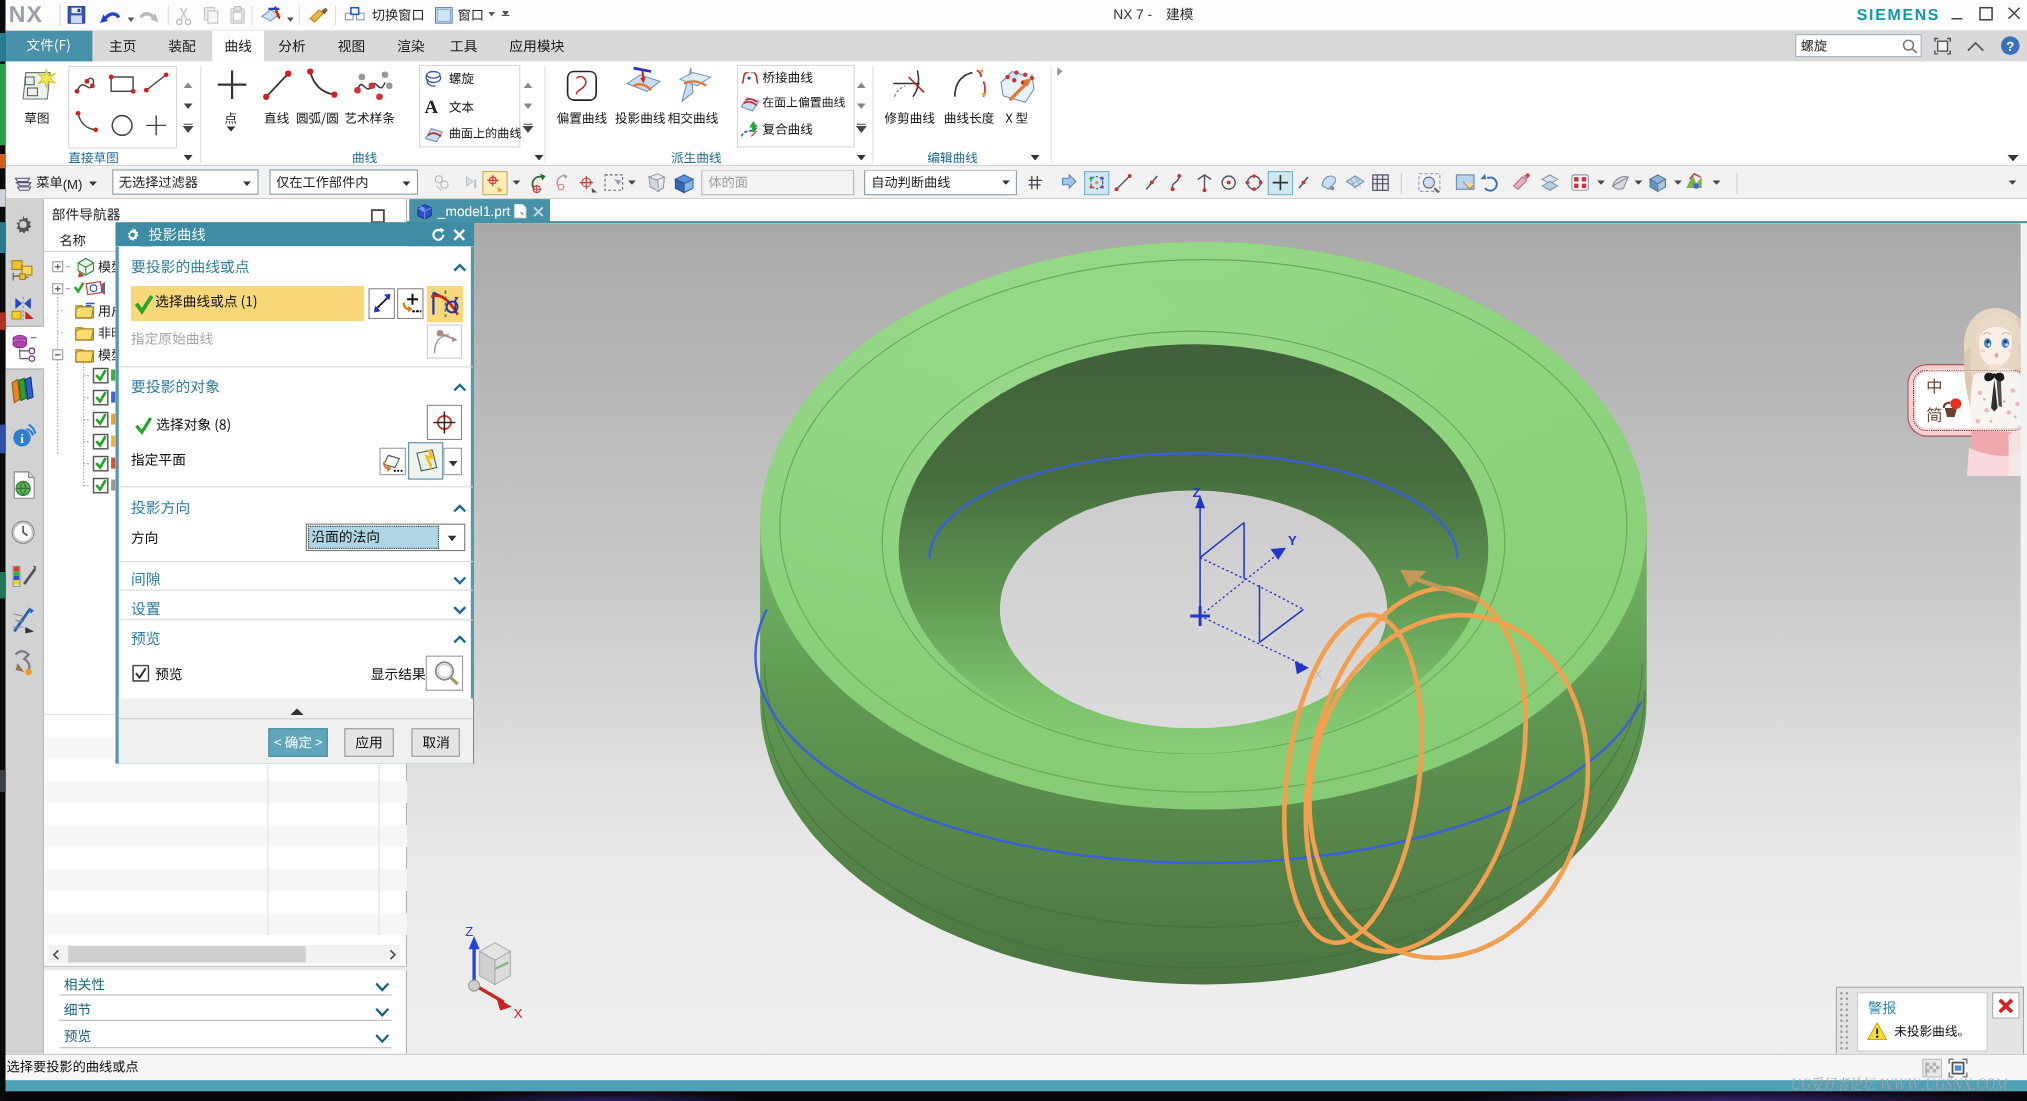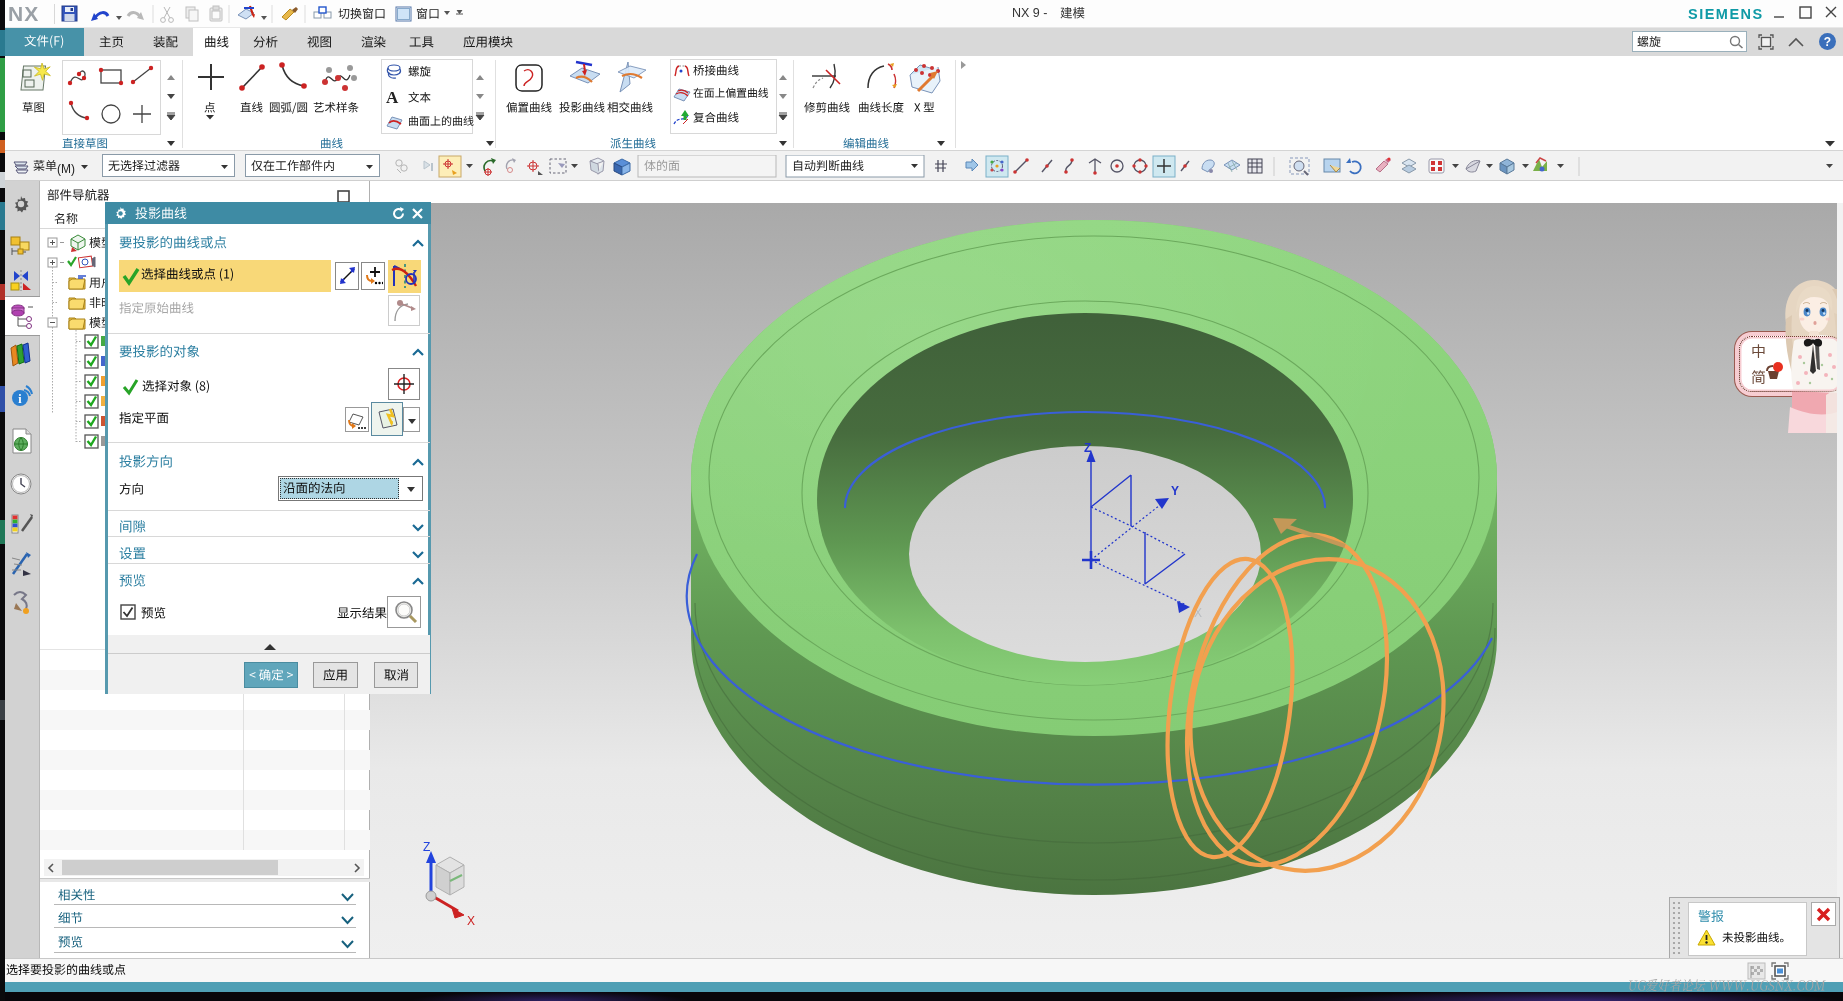--- a/index.html
+++ b/index.html
@@ -235,21 +235,21 @@
           <g fill="#222" transform="translate(0,11.0) scale(0.01200,-0.01200)">
             <use href="#n7a97" x="0"></use>
             <use href="#n53e3" x="1000"></use>
           </g>
         </svg>
       </div>
   <svg class="abs" style="left:444px;top:10px" width="30" height="8" viewBox="0 0 30 8">
         <path d="M0 1l3 4 3-4z" fill="#555"></path>
         <path d="M12 4h7M13 0l2.5 3.5L18 0z" stroke="#555" fill="#555" stroke-width="1"></path>
       </svg>
-  <div class="abs" style="left:1012px;top:6px;font-size:12.5px;color:#333">NX 9 - </div>
+  <div class="abs" style="left:1012px;top:6px;font-size:12.5px;color:#333">NX 7 - </div>
   <div class="abs" style="left:1060px;top:6px">
         <svg class="tk" style="width:25.0px;height:15.6px;" viewBox="0 0 25.0 15.6">
           <g fill="#333" transform="translate(0,11.5) scale(0.01250,-0.01250)">
             <use href="#n5efa" x="0"></use>
             <use href="#n6a21" x="1000"></use>
           </g>
         </svg>
       </div>
   <div class="abs" style="left:1688px;top:6px;font-size:14.5px;font-weight:bold;color:#0f9aa6;letter-spacing:1.5px;font-stretch:condensed">SIEMENS</div>
   <div class="abs" style="left:1770px;top:0;width:73px;height:26px">
@@ -1275,20 +1275,37 @@
           </g>
         </svg>
       </div>
   <svg class="abs" style="left:300px;top:758px" width="15" height="10" viewBox="0 0 15 10">
         <path d="M2 2l5.5 6L13 2" fill="none" stroke="#17617e" stroke-width="2"></path>
       </svg>
   <div class="abs" style="left:14px;top:771px;width:302px;height:1px;background:#b8b8b8"></div>
 </div>
 
 <div class="abs" style="left:370px;top:181px;width:1473px;height:777px" id="viewport">
+  <div class="abs" style="left:0;top:0;width:1473px;height:22px;background:#fff;border-bottom:2px solid #4792a8">
+    <div class="abs" style="left:2px;top:0;width:128px;height:22px;background:#4792a8">
+      <svg class="abs" style="left:5px;top:3px" width="17" height="16" viewBox="0 0 17 16">
+            <path d="M3 5l6-3 6 3v7l-6 3-6-3z" fill="#2a52c8" stroke="#1a3690"></path>
+            <path d="M3 5l6 3 6-3M9 8v7" stroke="#6a8ae8" fill="none"></path>
+            <path d="M5 3l4 2v4l-4-2z" fill="#7a9af0"></path>
+          </svg>
+      <div class="abs" style="left:26px;top:4px;font-size:12.5px;color:#fff">_model1.prt</div>
+      <svg class="abs" style="left:94px;top:4px" width="13" height="14" viewBox="0 0 13 14">
+            <path d="M2 1h7l3 3v9H2z" fill="#fff" stroke="#dce8ee"></path>
+            <path d="M11 13l-5-5 3-1z" fill="#4792a8" stroke="#fff"></path>
+          </svg>
+      <svg class="abs" style="left:112px;top:6px" width="11" height="11" viewBox="0 0 11 11">
+            <path d="M1.5 1.5l8 8M9.5 1.5l-8 8" stroke="#c8d8de" stroke-width="1.8"></path>
+          </svg>
+    </div>
+  </div>
   <div class="abs" style="left:0;top:22px;width:1473px;height:755px;background:linear-gradient(180deg,#a9a9a9 0%,#cbcbcb 45%,#e9e9e9 75%,#efefef 100%)" id="scene">
   <svg width="1473" height="753" viewBox="0 0 1473 753">
     <defs>
       <linearGradient id="wall" x1="0" y1="0" x2="0" y2="1">
         <stop offset=".32" stop-color="#80c371"></stop>
               <stop offset=".45" stop-color="#6eae5f"></stop>
               <stop offset=".62" stop-color="#5f9852"></stop>
               <stop offset=".88" stop-color="#527f46"></stop>
               <stop offset="1" stop-color="#4b7440"></stop>
       </linearGradient>

